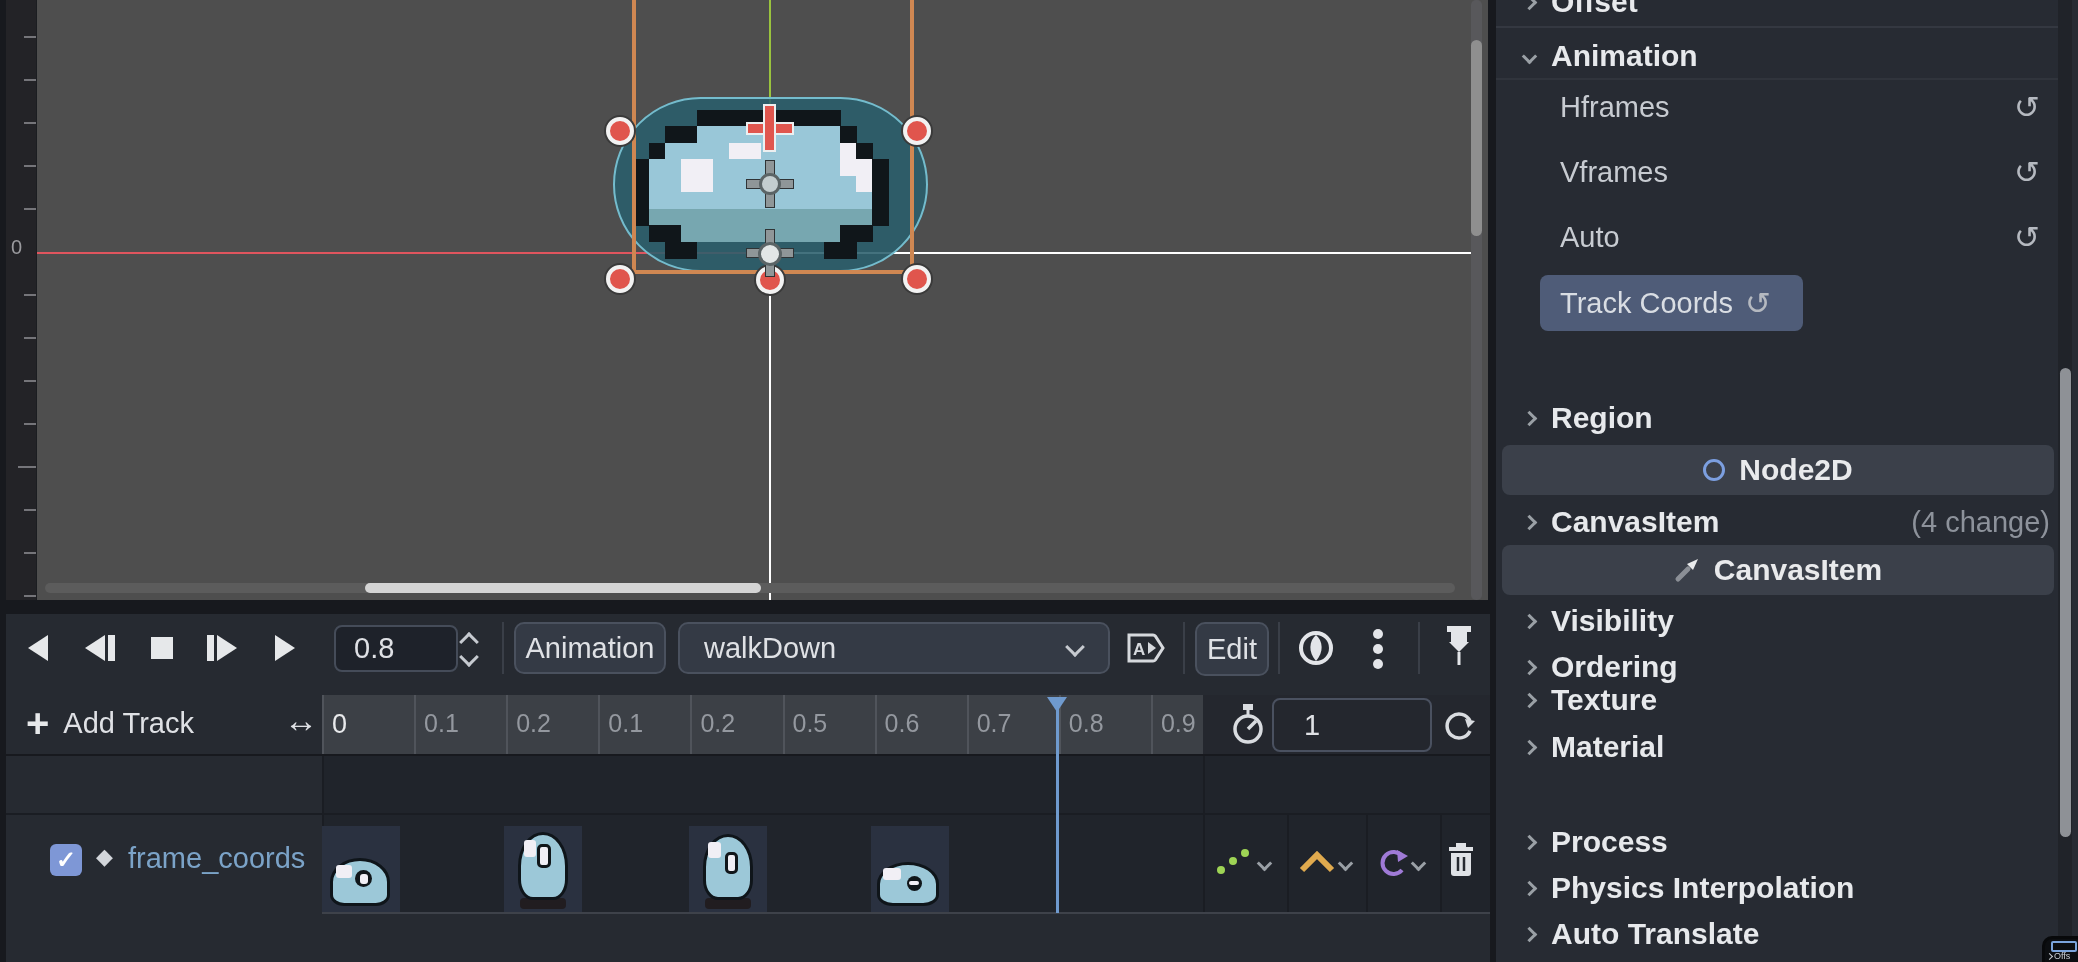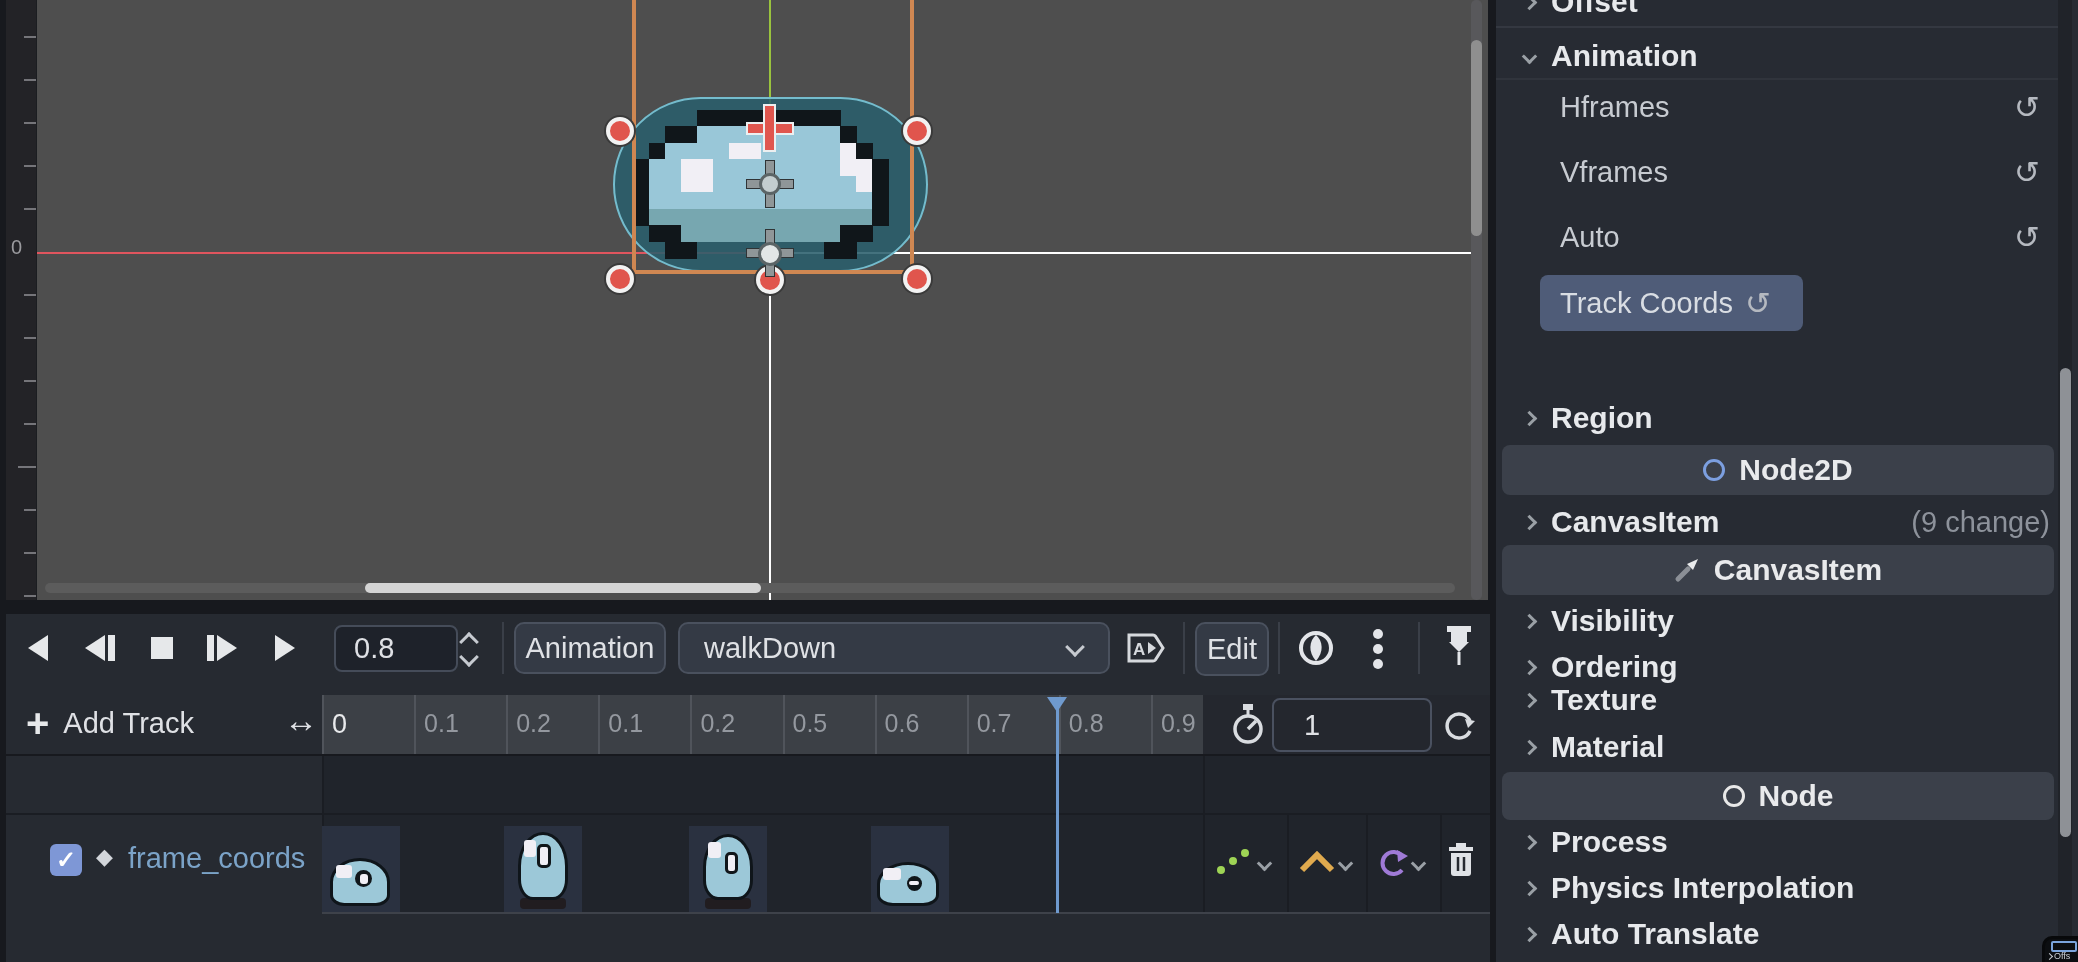--- a/index.html
+++ b/index.html
@@ -498,21 +498,21 @@
     </div>
 
     <div class="cat-bar" style="top:445px;">
       <span class="ring" style="border:3.5px solid #7c9fe0;"></span>
       <span>Node2D</span>
     </div>
 
     <div class="insp-row sec-head" style="top:502px;height:40px;">
       <span class="chv sm" style="transform:rotate(-45deg);"></span>
       <span>CanvasItem</span>
-      <span style="margin-left:auto;margin-right:34px;font-weight:400;font-size:29px;color:#8d929b;">(9 change)</span>
+      <span style="margin-left:auto;margin-right:34px;font-weight:400;font-size:29px;color:#8d929b;">(4 change)</span>
     </div>
 
     <div class="cat-bar" style="top:545px;">
       <svg width="26" height="26" viewBox="0 0 26 26">
         <line x1="4" y1="22" x2="14" y2="12" stroke="#8b8f96" stroke-width="5" stroke-linecap="round"></line>
         <polygon points="13,7 19,13 24,2" fill="#e9eaec"></polygon>
       </svg>
       <span>CanvasItem</span>
     </div>
 
@@ -526,24 +526,20 @@
     </div>
     <div class="insp-row sec-head" style="top:682px;height:36px;">
       <span class="chv sm" style="transform:rotate(-45deg);"></span>
       <span>Texture</span>
     </div>
     <div class="insp-row sec-head" style="top:729px;height:36px;">
       <span class="chv sm" style="transform:rotate(-45deg);"></span>
       <span>Material</span>
     </div>
 
-    <div class="cat-bar" style="top:772px;height:48px;">
-      <span class="ring" style="border:3.5px solid #e8e8e8;"></span>
-      <span>Node</span>
-    </div>
 
     <div class="insp-row sec-head" style="top:824px;height:36px;">
       <span class="chv sm" style="transform:rotate(-45deg);"></span>
       <span>Process</span>
     </div>
     <div class="insp-row sec-head" style="top:870px;height:36px;">
       <span class="chv sm" style="transform:rotate(-45deg);"></span>
       <span>Physics Interpolation</span>
     </div>
     <div class="insp-row sec-head" style="top:916px;height:36px;">

